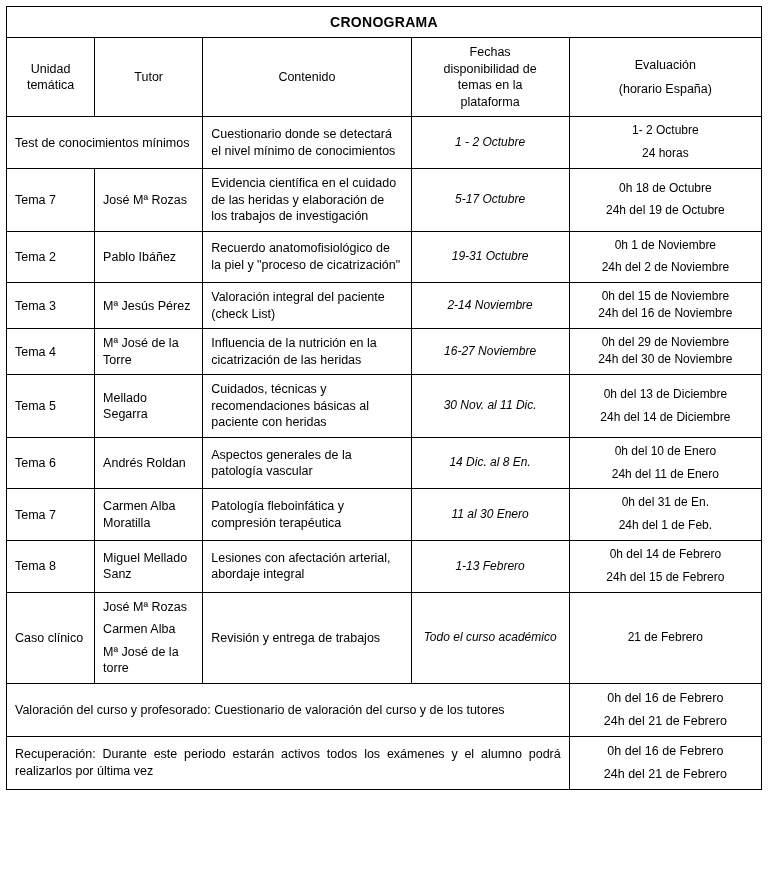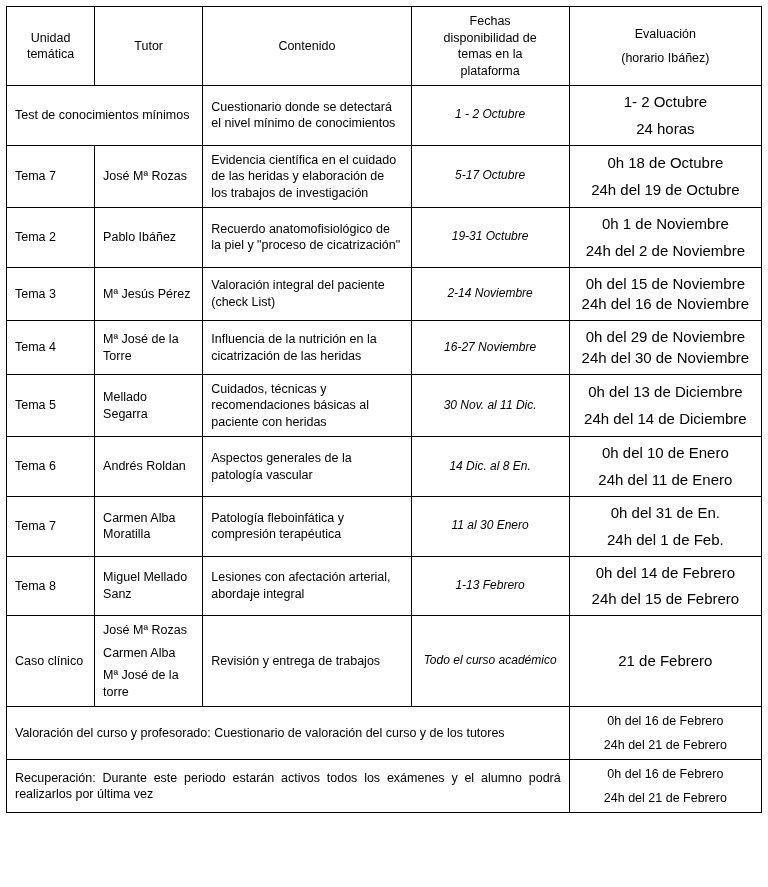--- a/index.html
+++ b/index.html
@@ -49,21 +49,21 @@
   .col-unidad { width: 88px; }
   .col-tutor  { width: 108px; }
   .col-cont   { width: 208px; }
   .col-fechas { width: 158px; }
   .col-eval   { width: 192px; }
 
   td.unidad { text-align: left; font-size: 12.5px; }
   td.tutor { text-align: left; font-size: 12.5px; }
   td.contenido { text-align: left; font-size: 12.5px; }
   td.fechas { text-align: center; font-size: 12px; font-style: italic; }
-  td.eval { text-align: center; font-size: 15px; }
+  td.eval { text-align: center; font-size: 12px; }
 
   .eval-line { display: block; }
   .eval-line + .eval-line { margin-top: 7px; }
   .eval-tight .eval-line + .eval-line { margin-top: 1px; }
 
   .tutor-multi .tline { display:block; }
   .tutor-multi .tline + .tline { margin-top: 6px; }
 
   td.footer-text {
     text-align: left;
@@ -86,37 +86,40 @@
 <div class="page">
   <table class="cronograma">
     <colgroup>
       <col class="col-unidad">
       <col class="col-tutor">
       <col class="col-cont">
       <col class="col-fechas">
       <col class="col-eval">
     </colgroup>
     <tbody>
+      <tr>
+        <td class="title-cell" colspan="5">CRONOGRAMA</td>
+      </tr>
 
       <tr>
         <td class="head-cell">
           <span>Unidad</span><br>
           <span>temática</span>
         </td>
         <td class="head-cell">Tutor</td>
         <td class="head-cell">Contenido</td>
         <td class="head-cell">
           <span>Fechas</span><br>
           <span>disponibilidad de</span><br>
           <span>temas en la</span><br>
           <span>plataforma</span>
         </td>
         <td class="head-cell">
           <span class="eval-line">Evaluación</span>
-          <span class="eval-line">(horario Ibáñez)</span>
+          <span class="eval-line">(horario España)</span>
         </td>
       </tr>
 
       <tr>
         <td class="unidad" colspan="2">Test de conocimientos mínimos</td>
         <td class="contenido">Cuestionario donde se detectará el nivel mínimo de conocimientos</td>
         <td class="fechas">1 - 2 Octubre</td>
         <td class="eval">
           <span class="eval-line">1- 2 Octubre</span>
           <span class="eval-line">24 horas</span>

